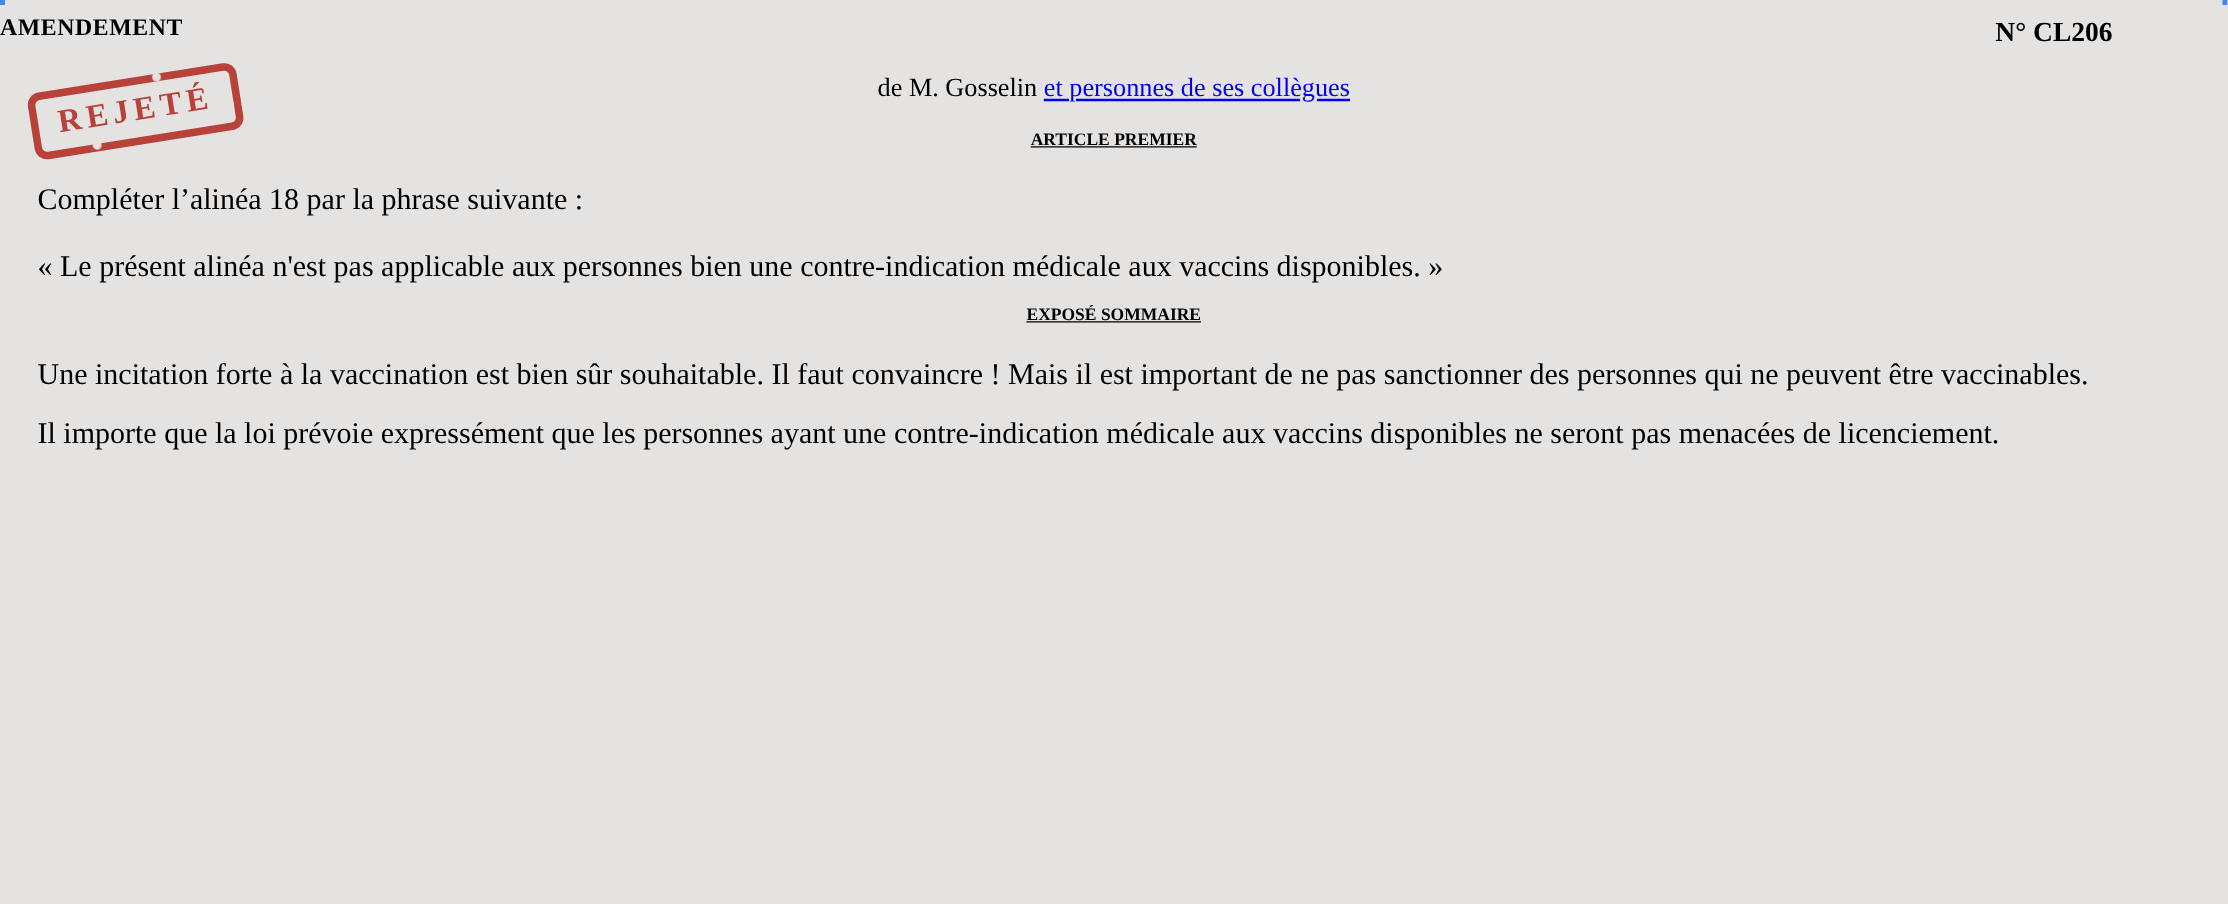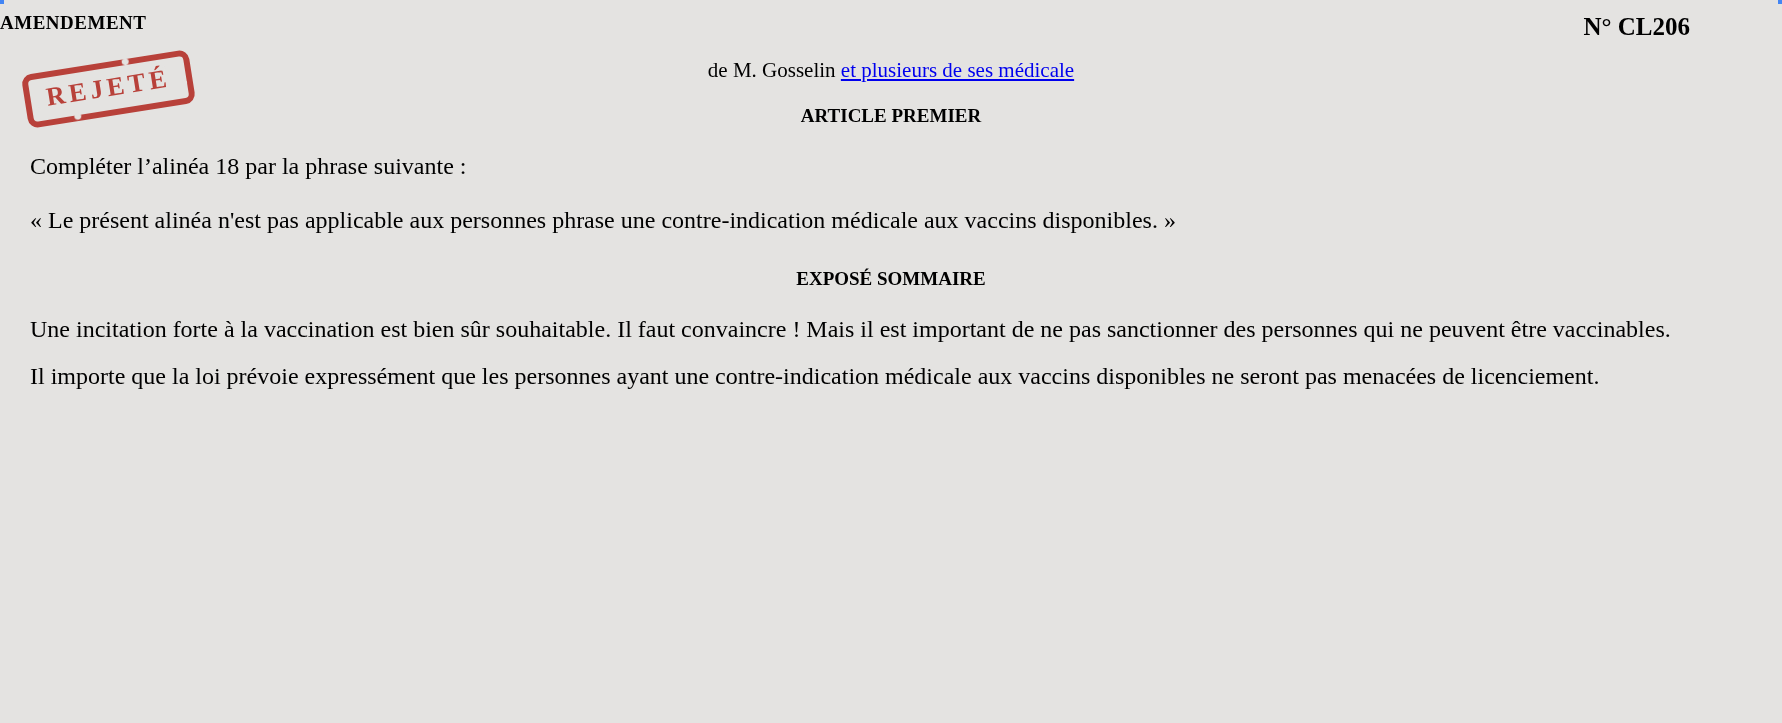--- a/index.html
+++ b/index.html
@@ -38,21 +38,21 @@
     margin: 0;
     text-align: left;
     font-size: 19px;
     font-weight: bold;
     letter-spacing: 0.5px;
   }
   .doc-number {
     position: absolute;
     top: 13px;
     right: 92px;
-    font-size: 25px;
+    font-size: 22px;
     font-weight: bold;
     white-space: nowrap;
   }
   .byline {
     margin-top: 24px;
     text-align: center;
     font-size: 21px;
   }
   .byline a {
     color: #0000ee;
@@ -89,30 +89,31 @@
       radial-gradient(circle at 72% 80%, #e4e3e1 0 2px, transparent 3px),
       radial-gradient(circle at 48% 50%, #e4e3e1 0 1px, transparent 2px),
       radial-gradient(circle at 8% 65%, #e4e3e1 0 2px, transparent 3px),
       radial-gradient(circle at 94% 60%, #e4e3e1 0 2px, transparent 3px);
     pointer-events: none;
   }
 
   .section-heading {
     margin: 22px 0 0 0;
     text-align: center;
-    font-size: 19px;
+    font-size: 14px;
     font-weight: bold;
+    text-decoration: underline;
   }
   .body-paragraph {
     margin: 24px 30px 0 30px;
     font-size: 24px;
     line-height: 1.25;
   }
   .expose-heading {
-    margin-top: 33px;
+    margin-top: 16px;
   }
   .expose-p1 {
     margin-top: 17px;
   }
 </style>
 </head>
 <body>
 
 <div class="page">
 
@@ -122,28 +123,28 @@
   <div class="stamp">
     <span>REJETÉ</span>
   </div>
 
   <div class="doc-header">
     <h1 class="doc-title">AMENDEMENT</h1>
     <div class="doc-number">N° CL206</div>
   </div>
 
   <div class="byline">
-    <span>de M. Gosselin </span><a href="#">et plusieurs de ses médicale</a>
+    <span>de M. Gosselin </span><a href="#">et personnes de ses collègues</a>
   </div>
 
   <h2 class="section-heading">ARTICLE PREMIER</h2>
 
   <p class="body-paragraph">Compléter l’alinéa 18 par la phrase suivante :</p>
 
-  <p class="body-paragraph">« Le présent alinéa n'est pas applicable aux personnes phrase une contre-indication médicale aux vaccins disponibles. »</p>
+  <p class="body-paragraph">« Le présent alinéa n'est pas applicable aux personnes bien une contre-indication médicale aux vaccins disponibles. »</p>
 
   <h2 class="section-heading expose-heading">EXPOSÉ SOMMAIRE</h2>
 
   <p class="body-paragraph">Une incitation forte à la vaccination est bien sûr souhaitable. Il faut convaincre ! Mais il est important de ne pas sanctionner des personnes qui ne peuvent être vaccinables.</p>
 
   <p class="body-paragraph expose-p1">Il importe que la loi prévoie expressément que les personnes ayant une contre-indication médicale aux vaccins disponibles ne seront pas menacées de licenciement.</p>
 
 </div>
 
 </body></html>

